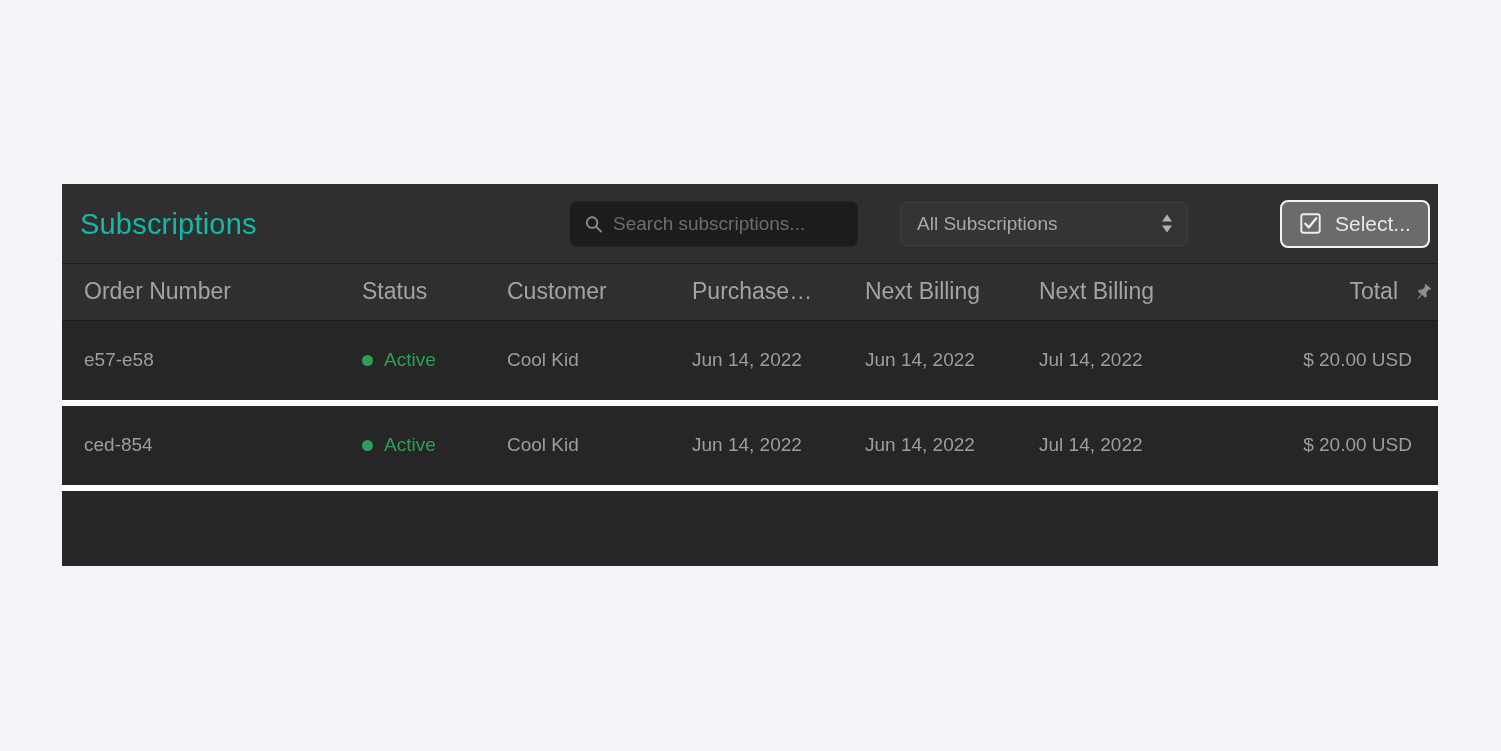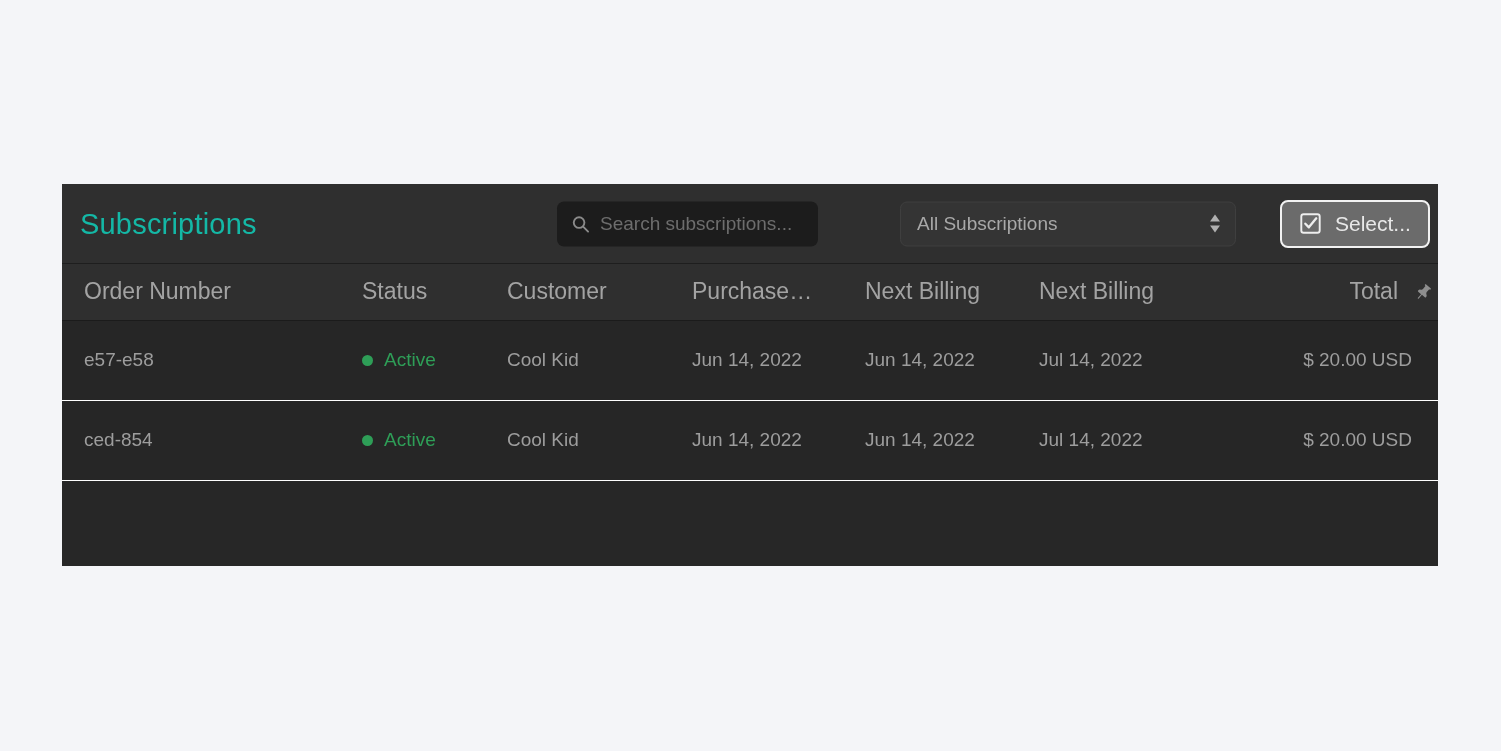--- a/index.html
+++ b/index.html
@@ -47,24 +47,24 @@
     transform: translateY(-50%);
     font-size: 29px;
     font-weight: 400;
     color: #14b8a6;
     letter-spacing: 0.2px;
     white-space: nowrap;
   }
 
   .search-wrap {
     position: absolute;
-    left: 495px;
-    top: 50%;
-    transform: translateY(-50%);
-    width: 261px;
+    left: 508px;
+    top: 50%;
+    transform: translateY(-50%);
+    width: 288px;
     height: 45px;
     background: #1c1c1c;
     border-radius: 7px;
     display: flex;
     align-items: center;
   }
 
   .search-icon {
     margin-left: 14px;
     width: 19px;
@@ -87,21 +87,21 @@
   .search-input::placeholder {
     color: #6d6d6d;
     opacity: 1;
   }
 
   .select-wrap {
     position: absolute;
     left: 838px;
     top: 50%;
     transform: translateY(-50%);
-    width: 336px;
+    width: 288px;
     height: 45px;
     background: #343434;
     border: 1px solid #3f3f3f;
     border-radius: 7px;
     box-sizing: border-box;
     display: flex;
     align-items: center;
   }
 
   .select-value {
@@ -177,21 +177,21 @@
     font-size: 23px;
     font-weight: bold;
     color: #a3a3a3;
     vertical-align: middle;
     border-bottom: 1px solid #1b1b1b;
   }
 
   tbody tr {
     height: 79px;
     background: #262626;
-    border-bottom: 1px solid #ffffff;
+    border-bottom: 6px solid #ffffff;
   }
 
   tbody td {
     font-size: 19px;
     color: #9d9d9d;
     vertical-align: middle;
   }
 
   .col-order   { width: 278px; padding-left: 22px !important; }
   .col-status  { width: 145px; }

